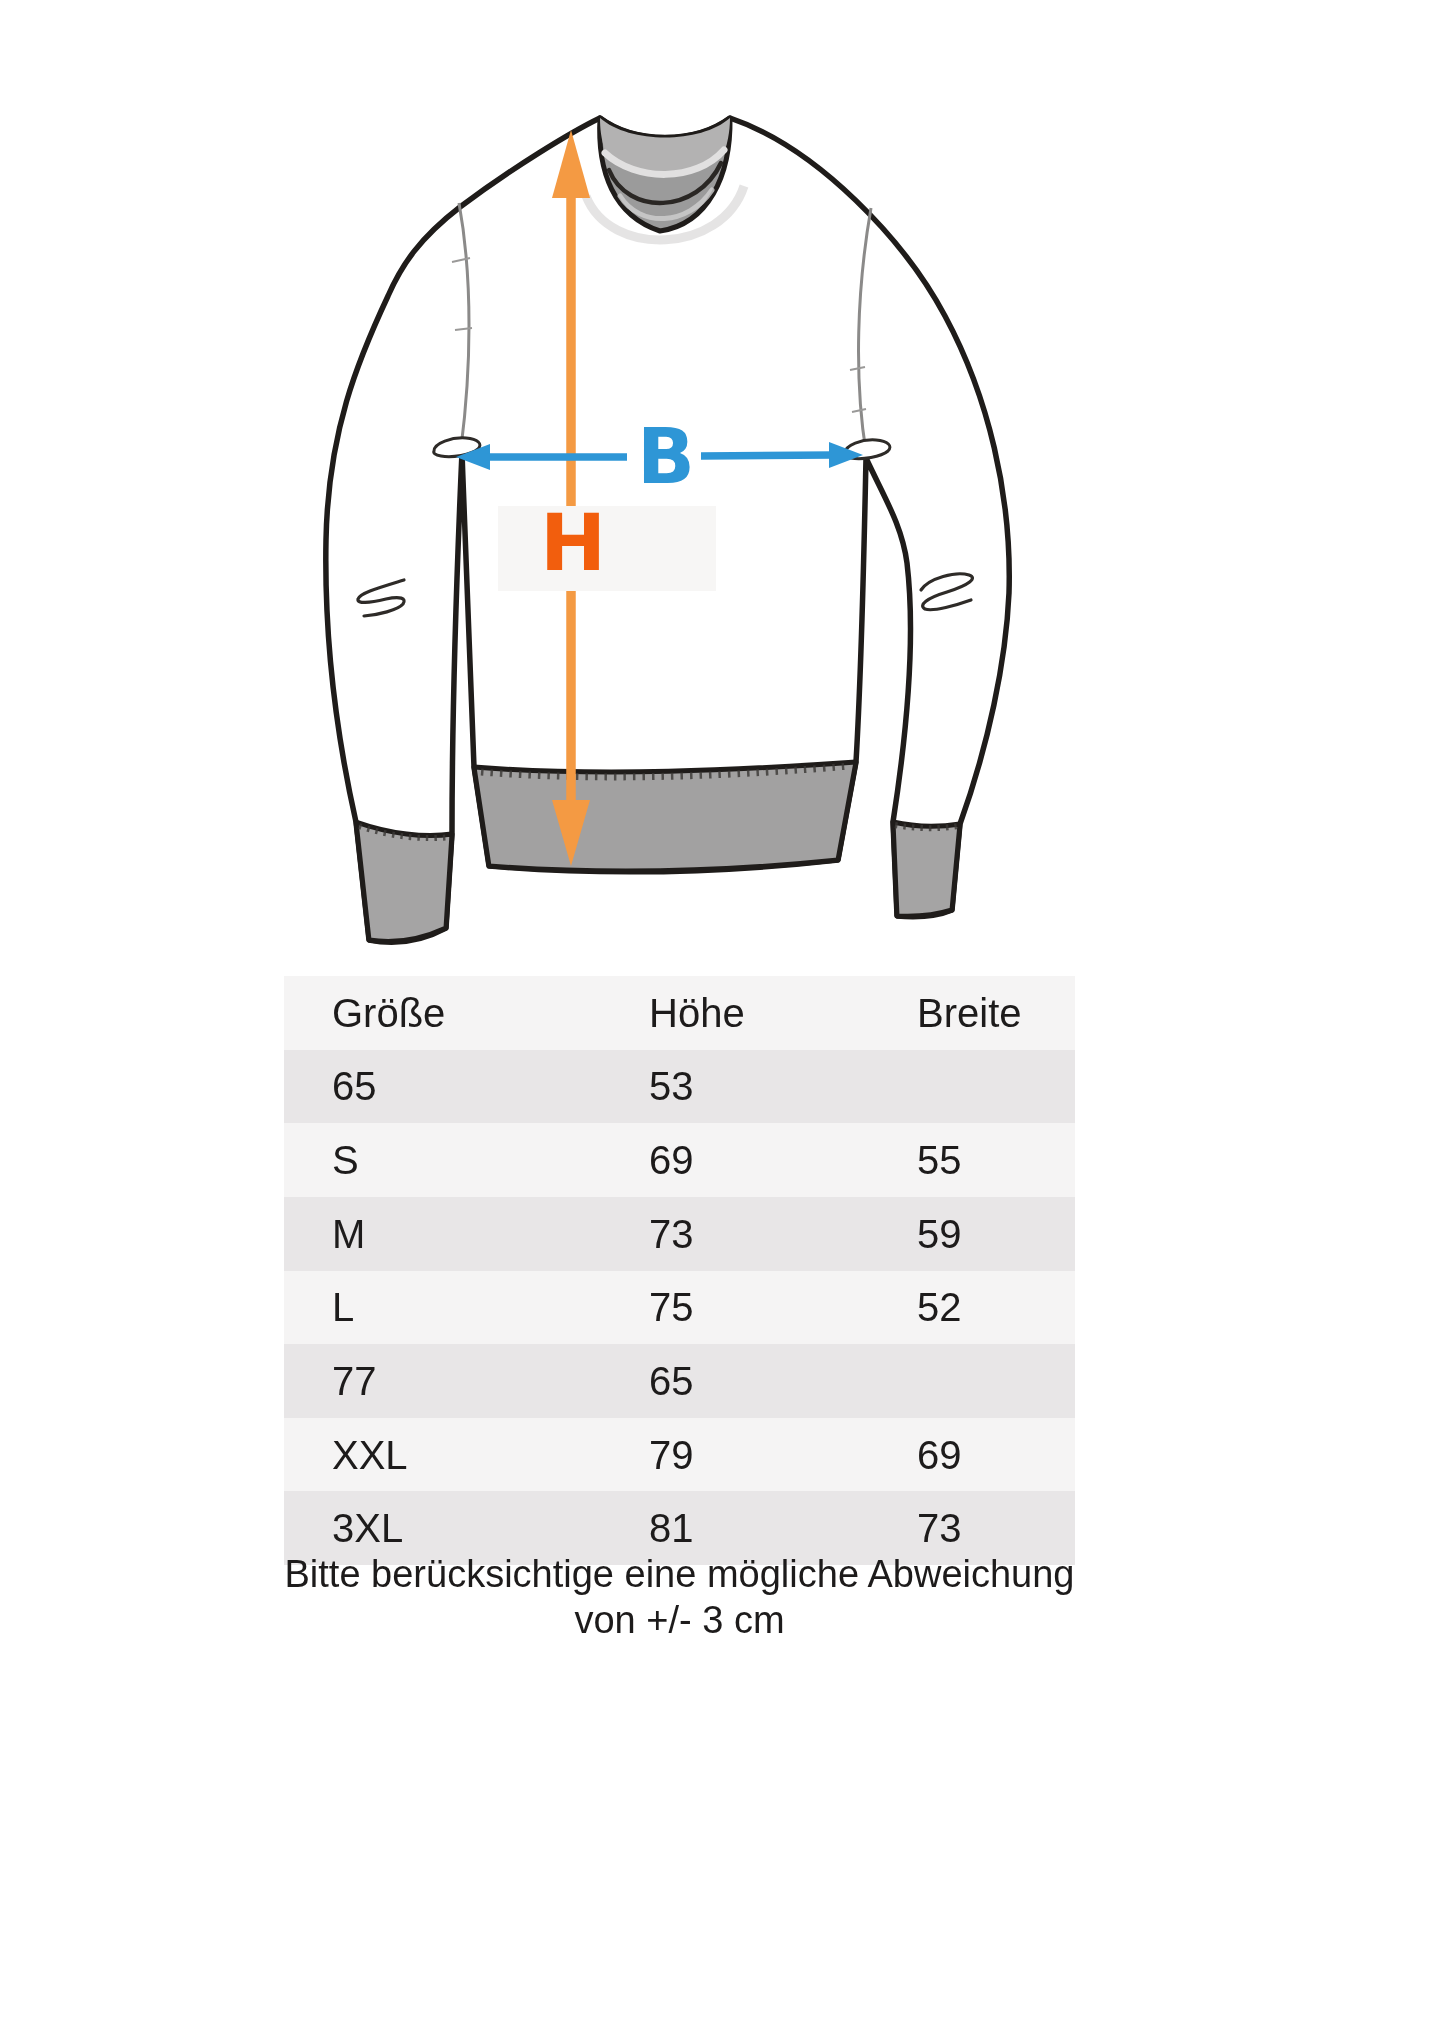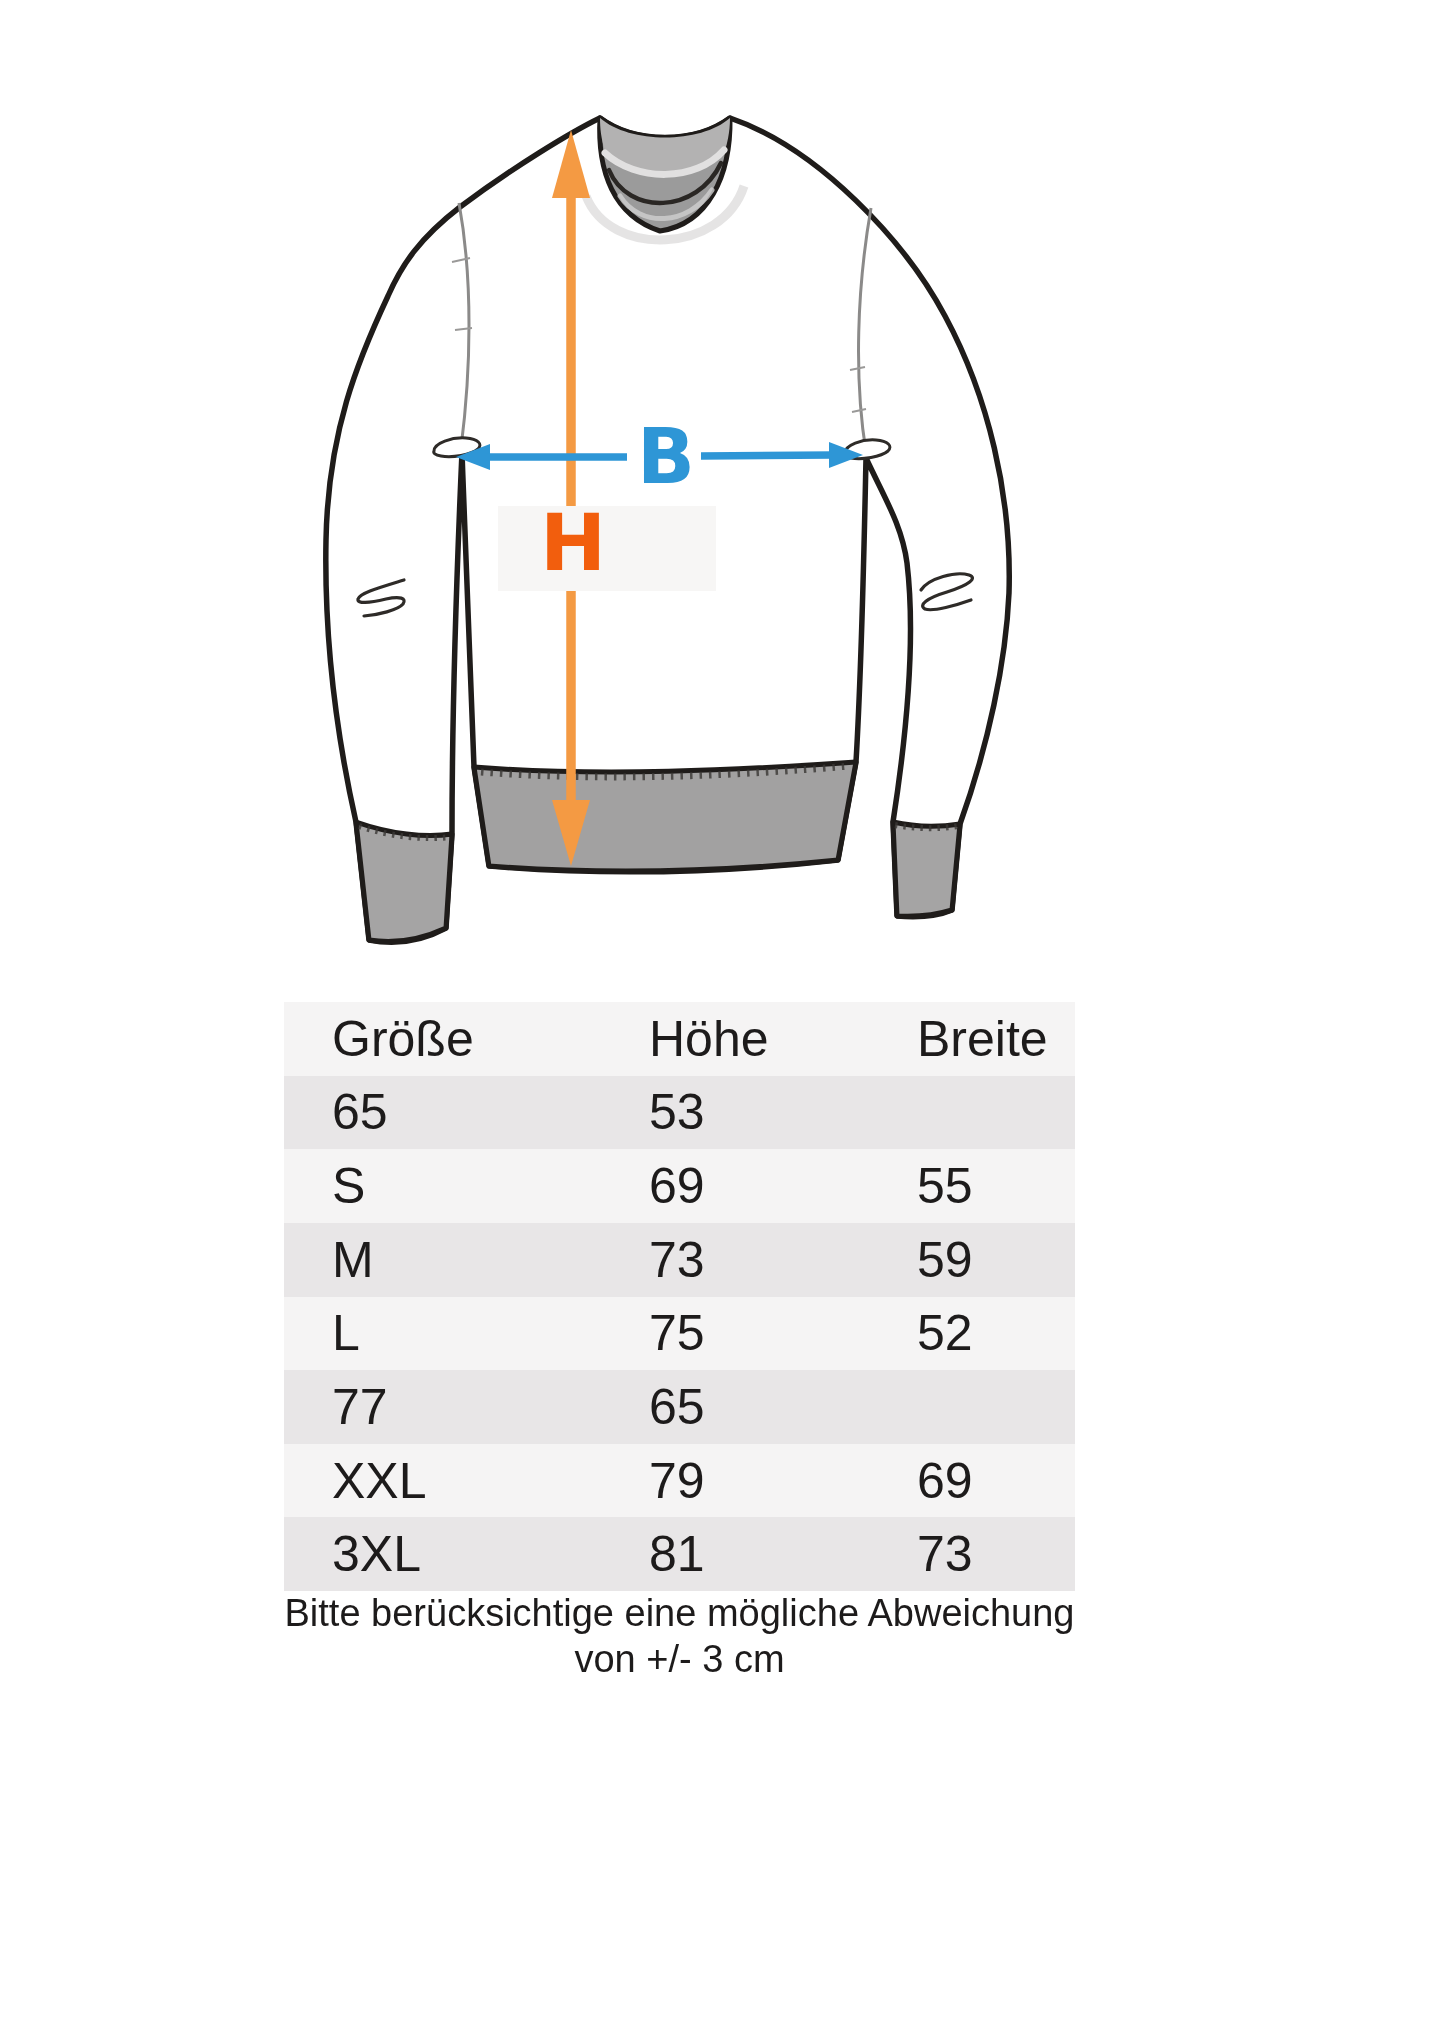--- a/index.html
+++ b/index.html
@@ -6,33 +6,33 @@
   body{
     width:1445px;height:2043px;background:#ffffff;position:relative;
     font-family:"Liberation Sans","DejaVu Sans",sans-serif;
     color:#1d1b1b;overflow:hidden;
   }
   .stage{position:absolute;left:0;top:0;width:1445px;height:2043px;}
   svg.sweater{position:absolute;left:0;top:0;}
 
   
   .size-table{
-    position:absolute;left:284px;top:1002px;width:791px;height:589px;
-    display:flex;flex-direction:column;font-size:50px;line-height:1;
+    position:absolute;left:284px;top:976px;width:791px;height:589px;
+    display:flex;flex-direction:column;font-size:40px;line-height:1;
   }
   .trow{
     flex:1;display:grid;grid-template-columns:317px 268px 1fr;
     align-items:center;padding-left:48px;box-sizing:border-box;
   }
   .trow:nth-child(odd){background:#f5f4f4;}
   .trow:nth-child(even){background:#e8e6e7;}
 
   
   .footnote{
-    position:absolute;left:284px;top:1591px;width:791px;
+    position:absolute;left:284px;top:1552px;width:791px;
     text-align:center;font-size:38px;line-height:1.2;color:#1d1b1b;
   }
 </style>
 </head>
 <body>
 
 <div class="stage">
 
   <svg class="sweater" width="1445" height="980" viewBox="0 0 1445 980">
 

